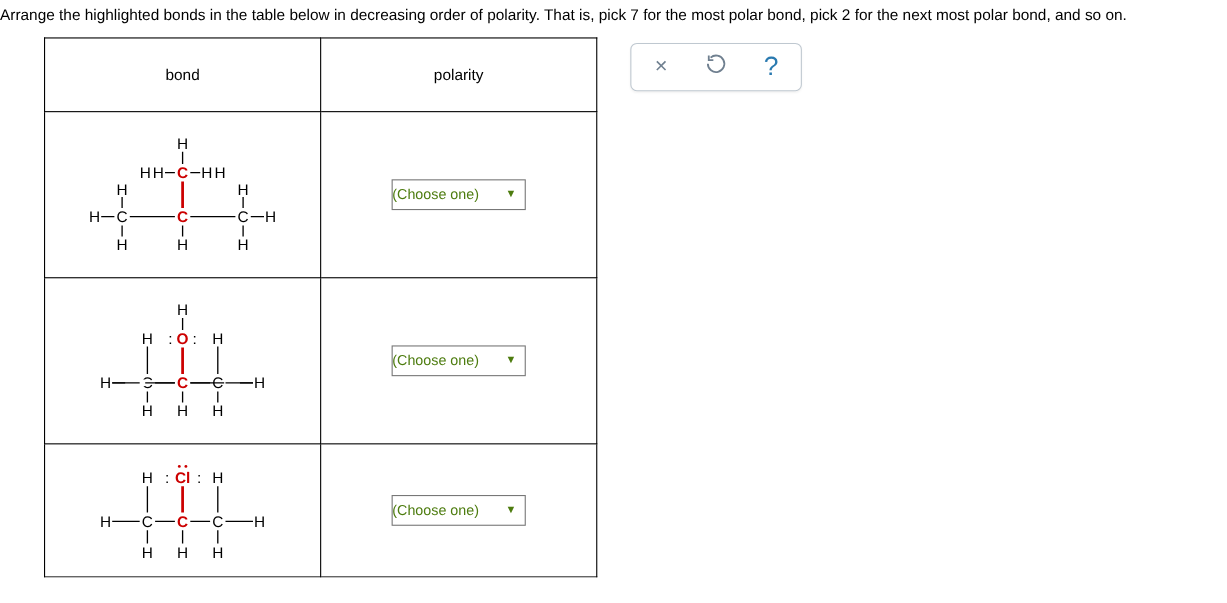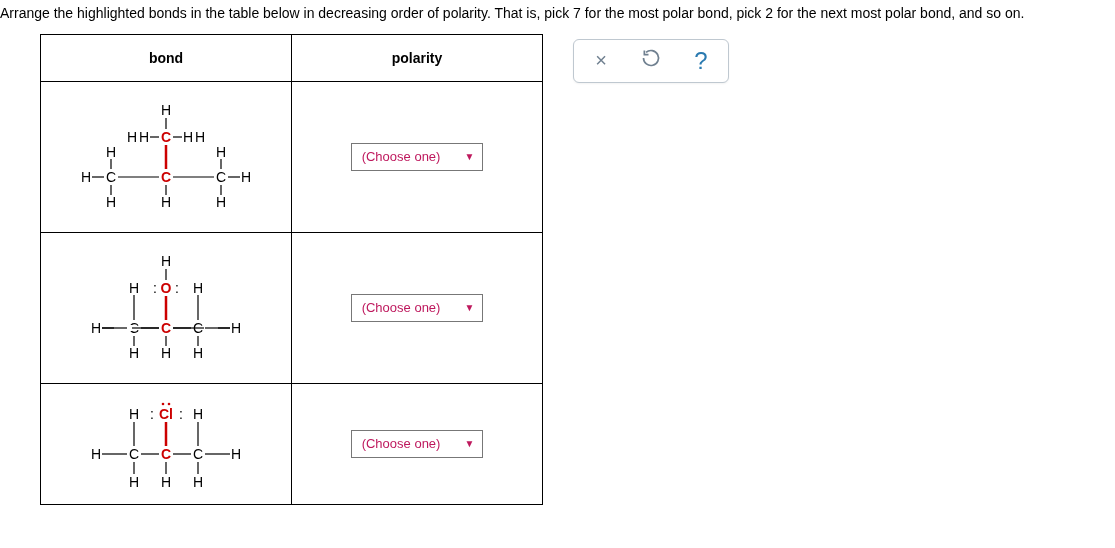--- a/index.html
+++ b/index.html
@@ -24,39 +24,39 @@
   .tbl {
     border-collapse: collapse;
     margin-left: 40px;
   }
   .tbl th, .tbl td {
     border: 1px solid #000;
     vertical-align: middle;
     text-align: center;
   }
   .tbl th {
-    font-weight: bold;
-    padding: 8px 10px;
+    font-weight: normal;
+    padding: 18px 10px;
     height: 30px;
   }
   .col-bond { width: 230px; }
   .col-pol { width: 230px; }
   .bond-cell { padding: 10px 0; }
   .bond-cell svg { display: block; margin: 0 auto; }
   .dropdown {
     display: inline-flex;
     align-items: center;
     gap: 24px;
     border: 1px solid #777;
     background: #fff;
-    padding: 3px 8px 3px 10px;
+    padding: 3px 8px 3px 0;
     font-size: 13px;
     height: 20px;
     cursor: pointer;
-    color: #be185d;
+    color: #4d7c0f;
   }
   .dropdown .arrow {
     font-size: 10px;
   }
   .panel {
     display: flex;
     align-items: center;
     gap: 20px;
     border: 1px solid #bfc8d0;
     border-radius: 6px;

